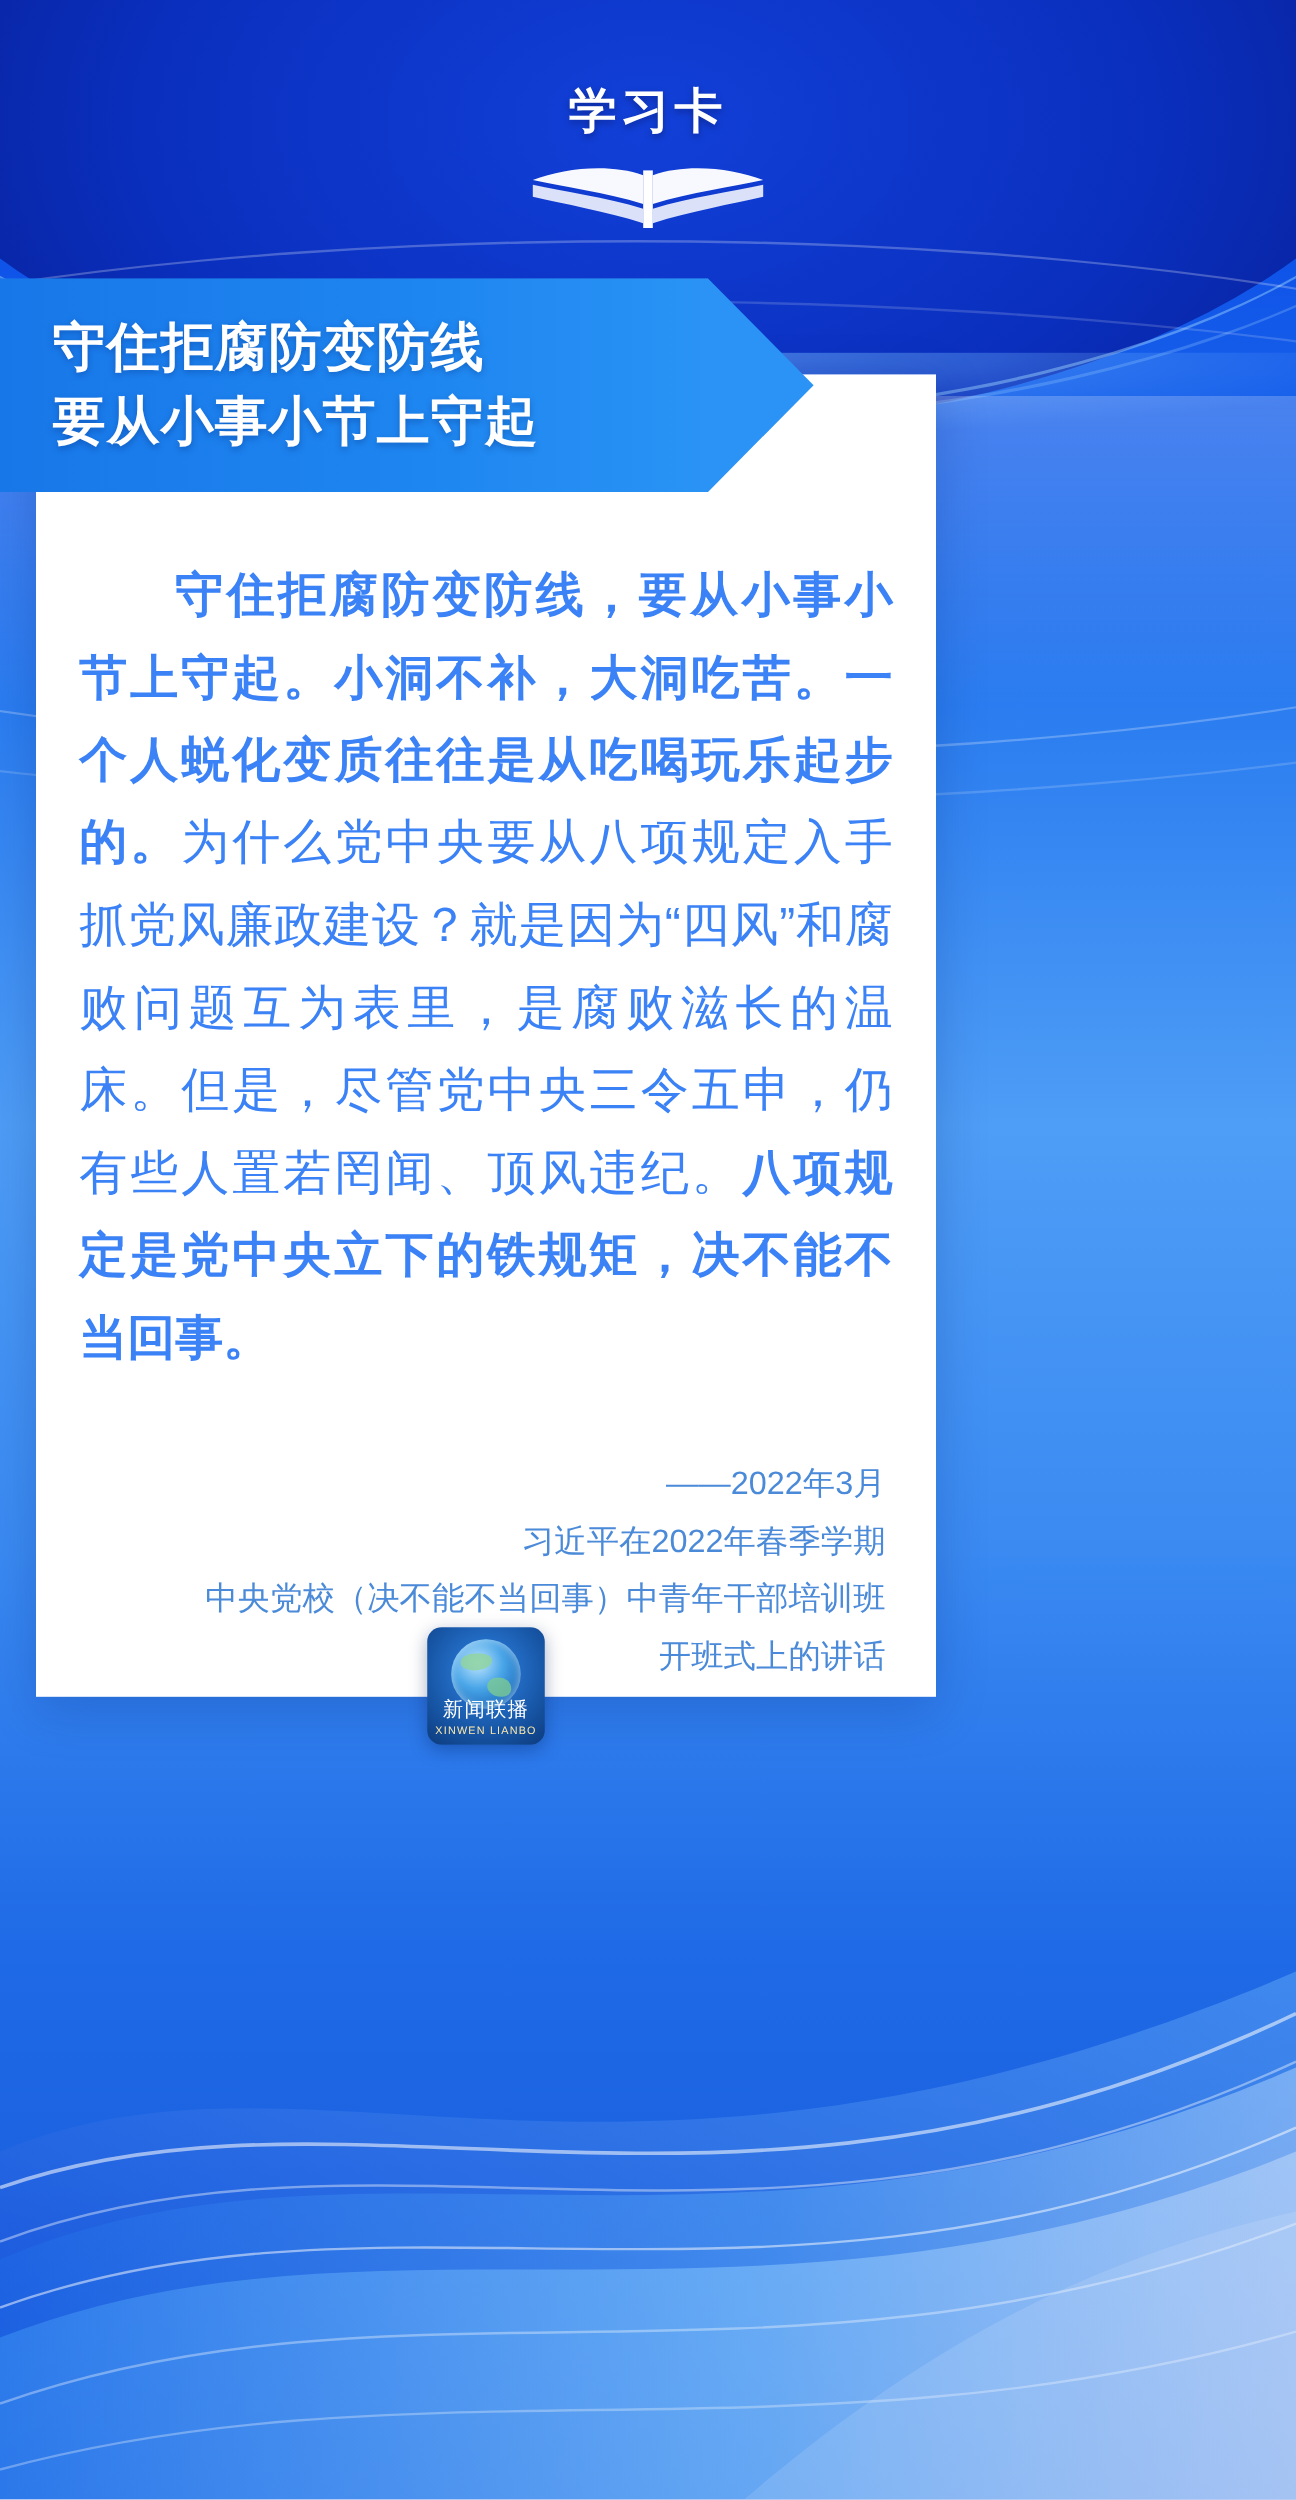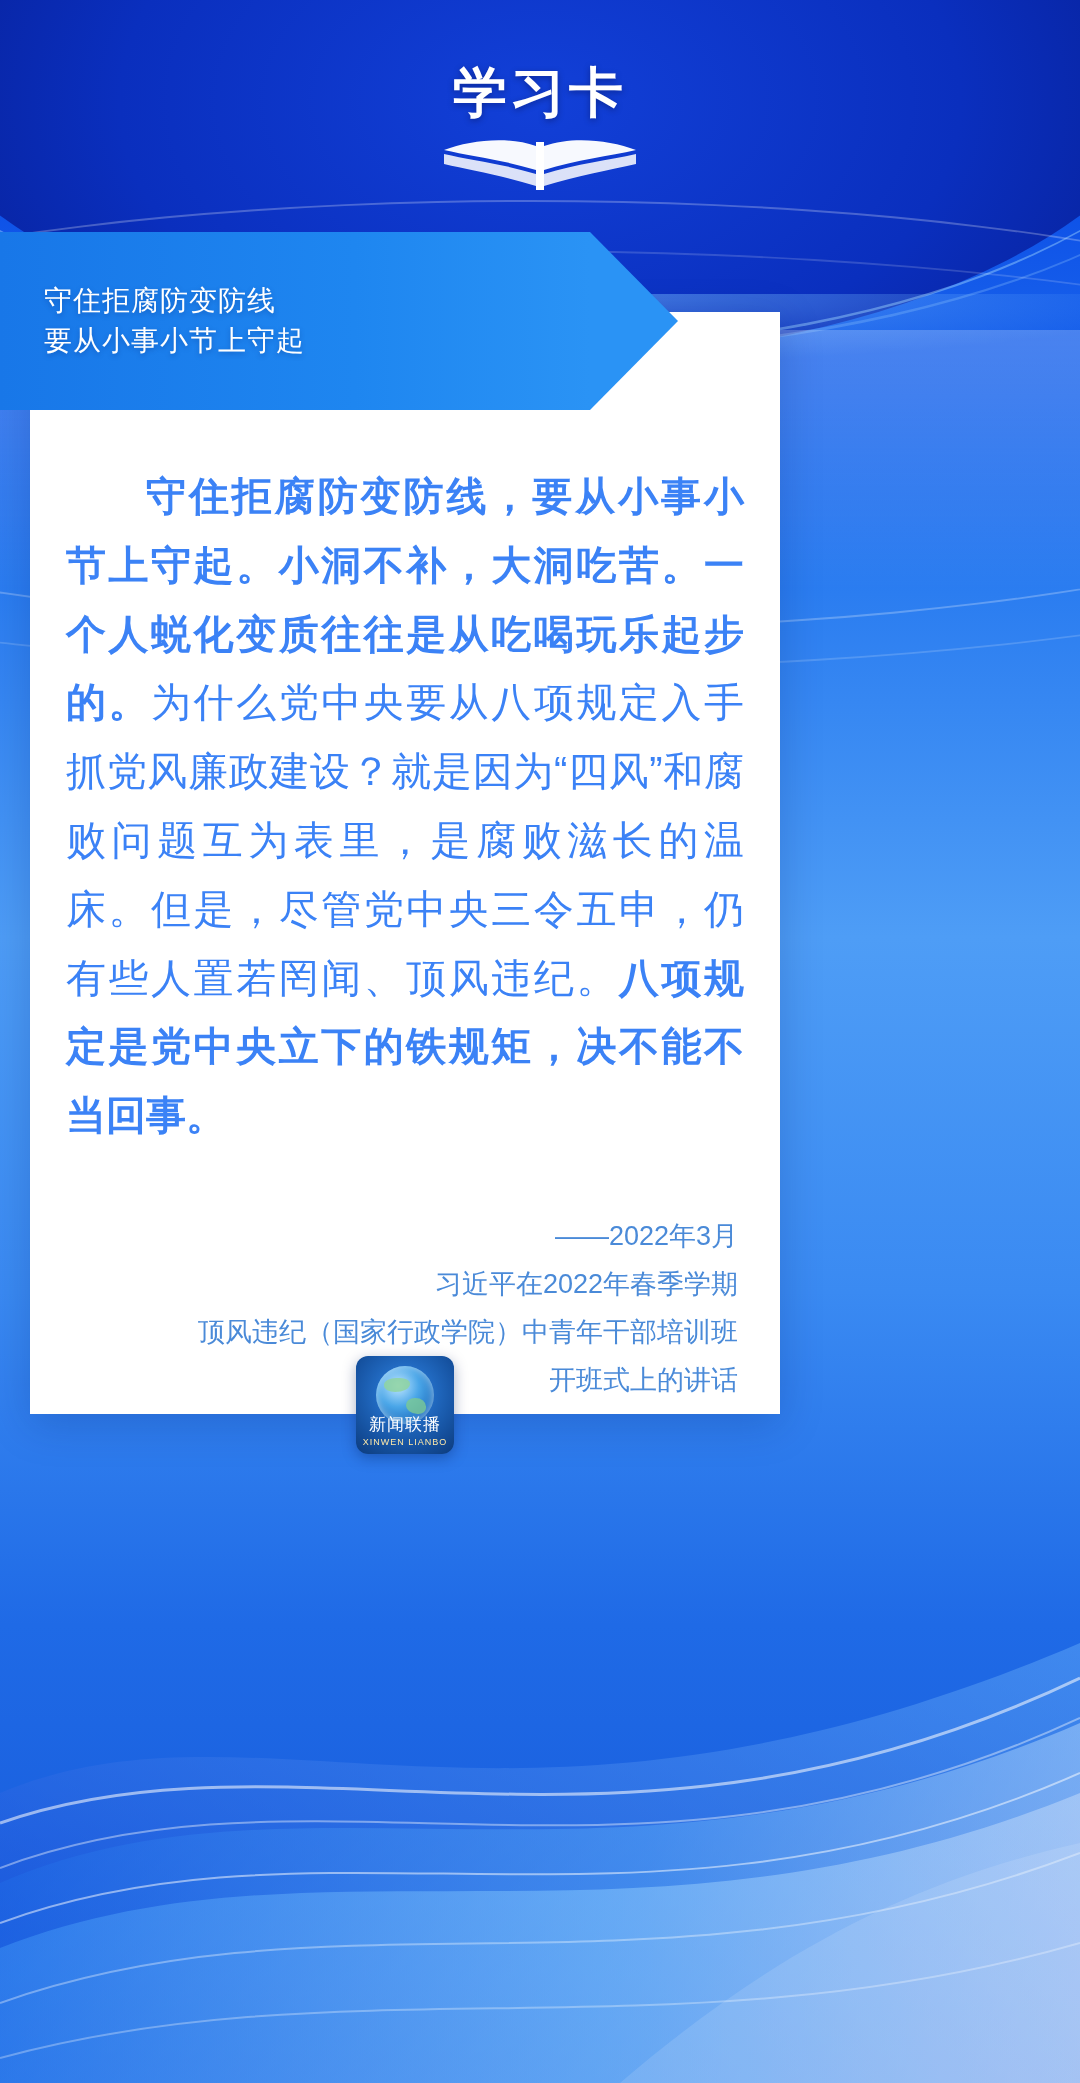--- a/index.html
+++ b/index.html
@@ -48,21 +48,21 @@
   .logo-wrap {
     position: absolute;
     top: 38px; left: 0; right: 0;
     height: 110px;
     display: flex;
     align-items: center;
     justify-content: center;
   }
   .logo-text {
     color: #ffffff;
-    font-size: 54px;
+    font-size: 40px;
     font-weight: bold;
     letter-spacing: 4px;
     line-height: 1;
     font-family: "Liberation Serif", serif;
     text-shadow: 0 2px 6px rgba(0,0,40,0.35);
   }
   .logo-book {
     position: absolute;
     top: 96px; left: 50%;
     transform: translateX(-50%);
@@ -97,22 +97,22 @@
     content: "";
     position: absolute;
     right: -88px; top: 0;
     width: 0; height: 0;
     border-top: 89px solid transparent;
     border-bottom: 89px solid transparent;
     border-left: 88px solid #2a93f5;
   }
   .banner-title {
     color: #ffffff;
-    font-size: 28px;
-    font-weight: normal;
+    font-size: 44px;
+    font-weight: bold;
     line-height: 1.42;
     letter-spacing: 1px;
     white-space: pre-line;
     text-shadow: 0 2px 5px rgba(0,40,120,0.35);
   }
 
   
   .card {
     position: absolute;
     top: 312px; left: 30px;
@@ -234,21 +234,21 @@
     </span>
   </div>
 
   <div class="card">
     <div class="card-body">
       <div class="quote">
         <b>守住拒腐防变防线，要从小事小节上守起。小洞不补，大洞吃苦。一个人蜕化变质往往是从吃喝玩乐起步的。</b><span>为什么党中央要从八项规定入手抓党风廉政建设？就是因为“四风”和腐败问题互为表里，是腐败滋长的温床。但是，尽管党中央三令五申，仍有些人置若罔闻、顶风违纪。</span><b>八项规定是党中央立下的铁规矩，决不能不当回事。</b>
       </div>
       <div class="attribution">——2022年3月
 习近平在2022年春季学期
-顶风违纪（国家行政学院）中青年干部培训班
+中央党校（决不能不当回事）中青年干部培训班
 开班式上的讲话</div>
     </div>
 
     <div class="badge">
       <div class="badge-globe"></div>
       <div class="badge-cn">新闻联播</div>
       <div class="badge-en">XINWEN  LIANBO</div>
     </div>
   </div>
 

